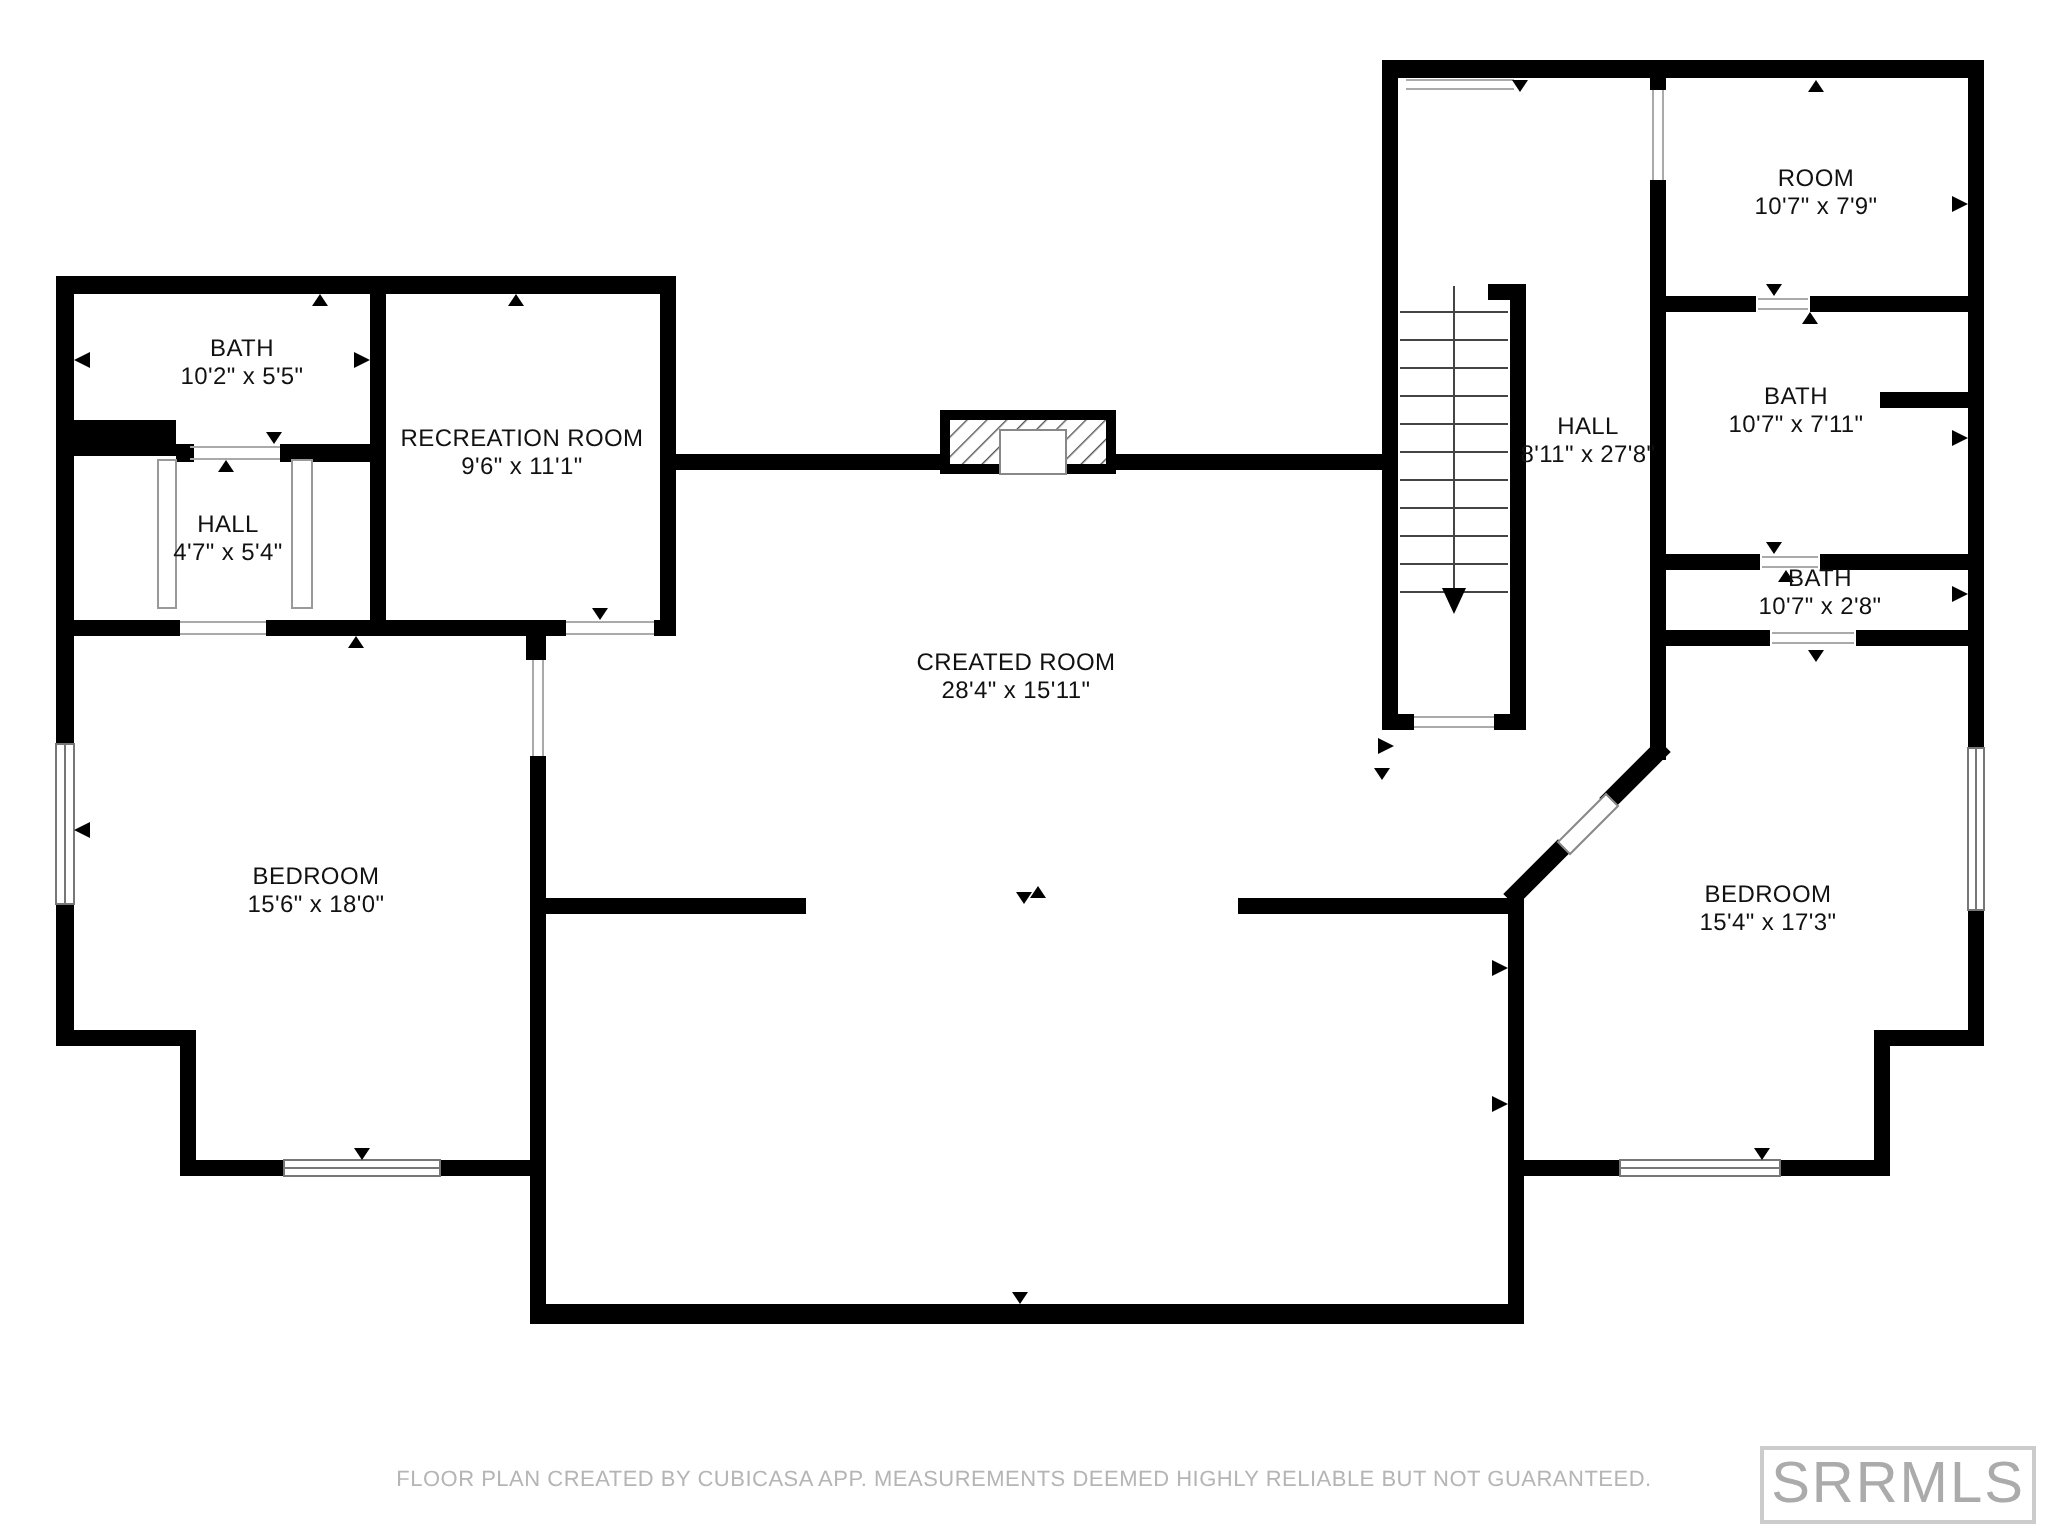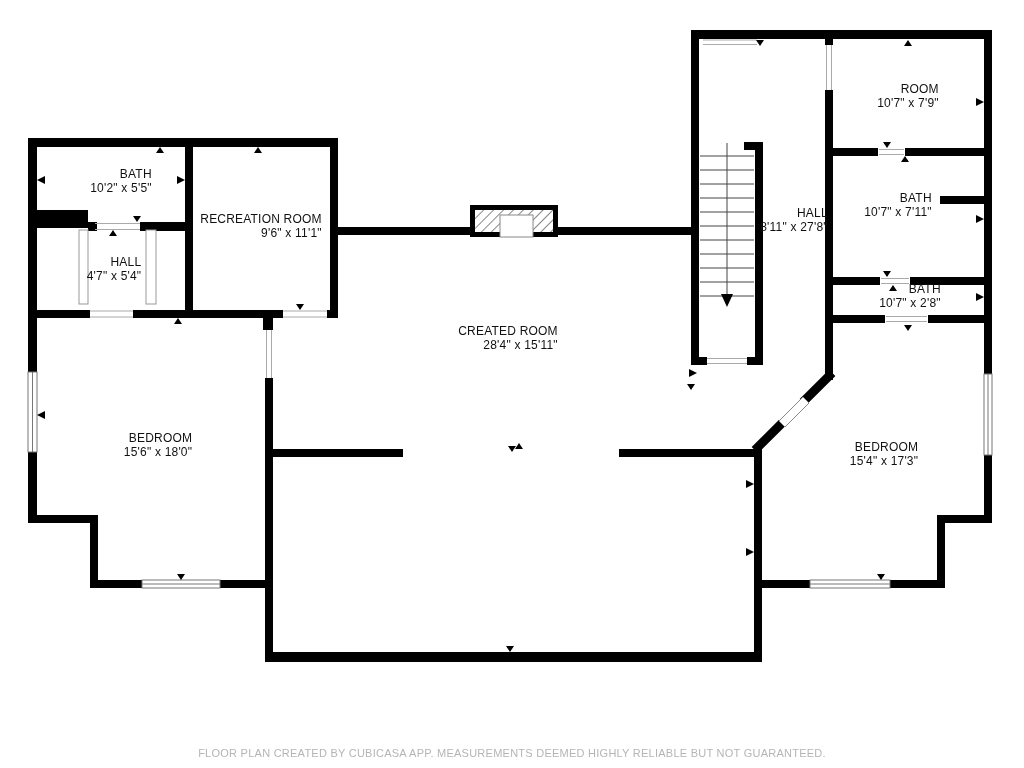--- a/index.html
+++ b/index.html
@@ -1,23 +1,23 @@
 <!DOCTYPE html>
 <html><head>
 <meta charset="utf-8">
 <style>
   html,body{margin:0;padding:0;background:#fff;}
   #canvas{position:relative;width:1024px;height:768px;background:#fff;overflow:hidden;
           font-family:"Liberation Sans",sans-serif;}
   #plan-svg{position:absolute;left:0;top:0;}
-  .room-label{position:absolute;transform:translateX(-50%);text-align:right;
+  .room-label{position:absolute;transform:translateX(-50%);text-align:center;
               font-size:12px;line-height:14px;color:#111;white-space:nowrap;letter-spacing:.2px;}
   .rname,.rdims{pointer-events:none;}
   #footer-disclaimer{position:absolute;left:0;right:0;top:734px;text-align:center;
-              font-size:11px;letter-spacing:.25px;color:#b5b5b5;margin-top:13px;}
+              font-size:11px;letter-spacing:.25px;color:#b5b5b5;}
   #mls-logo{position:absolute;left:880px;top:723px;width:138px;height:39px;
               border:2px solid #cccccc;box-sizing:border-box;background:#fff;
               display:flex;align-items:center;justify-content:center;}
   #mls-logo span{font-size:29px;color:#ababab;letter-spacing:1px;line-height:1;}
 </style>
 </head>
 <body>
 
 <div id="canvas">
 
@@ -224,14 +224,17 @@
 <div class="room-label" style="left:158px;top:431px">
   <div class="rname">BEDROOM</div>
   <div class="rdims">15'6" x 18'0"</div>
 </div>
 <div class="room-label" style="left:884px;top:440px">
   <div class="rname">BEDROOM</div>
   <div class="rdims">15'4" x 17'3"</div>
 </div>
 
 <div id="footer-disclaimer">FLOOR PLAN CREATED BY CUBICASA APP. MEASUREMENTS DEEMED HIGHLY RELIABLE BUT NOT GUARANTEED.</div>
+<div id="mls-logo">
+  <span>SRRMLS</span>
+</div>
 
 </div>
 
 </body></html>

